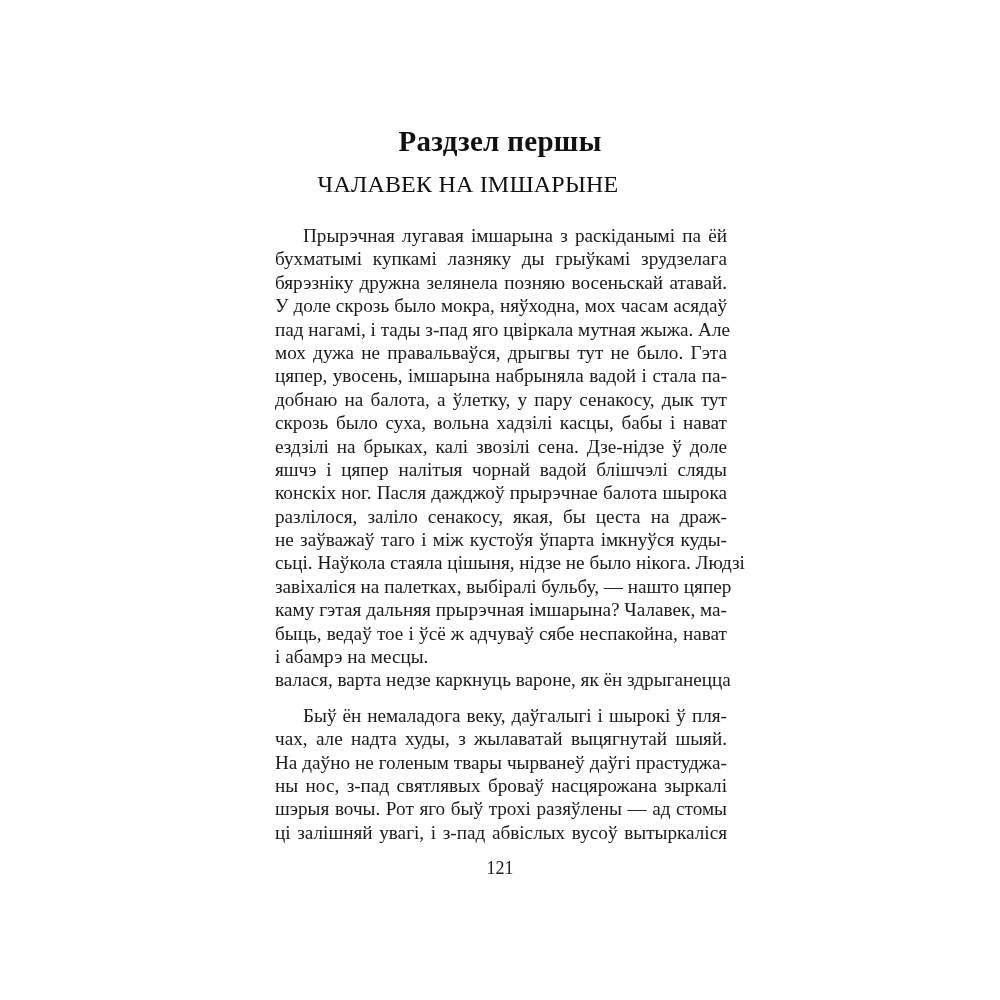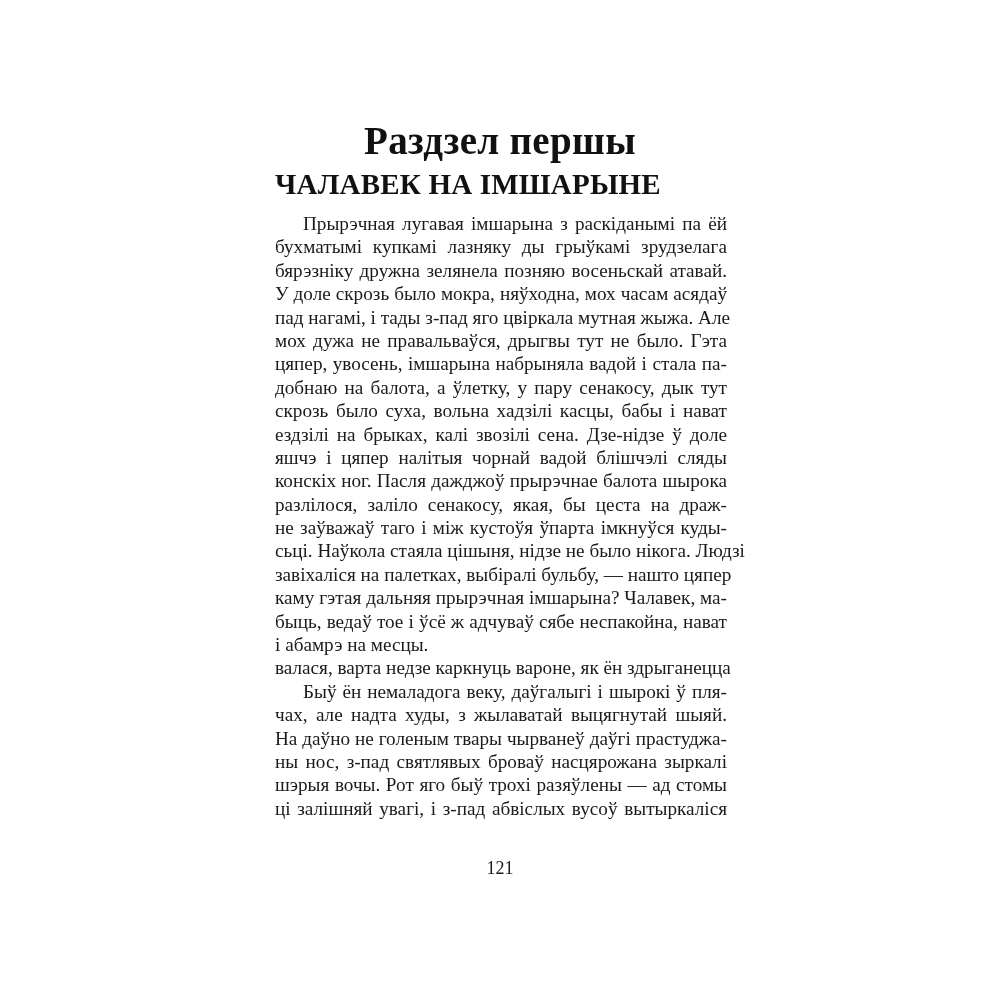--- a/index.html
+++ b/index.html
@@ -21,33 +21,33 @@
       width: 1000px; height: 1000px;
       background: #ffffff;
     }
     .section-title {
       position: absolute;
       left: 0; width: 1000px;
       top: 124px;
       text-align: center;
       font-family: "Liberation Serif", serif;
       font-weight: bold;
-      font-size: 39px;
+      font-size: 29px;
       line-height: 34px;
       color: #111;
       letter-spacing: 0.3px;
     }
     .chapter-title {
       position: absolute;
       left: 0; width: 936px;
       top: 167px;
       text-align: center;
       font-family: "Liberation Serif", serif;
-      font-weight: bold;
-      font-size: 29px;
+      font-weight: normal;
+      font-size: 24px;
       line-height: 34px;
       color: #111;
       letter-spacing: 0.2px;
     }
     .body-text {
       position: absolute;
       left: 275px;
       top: 212px;
       width: 452px;
     }
@@ -61,20 +61,21 @@
       text-align: justify;
       text-align-last: justify;
       white-space: nowrap;
       overflow: visible;
     }
     .line.last {
       text-align-last: left;
     }
     .line.indent {
       padding-left: 28px;
+      margin-top: 12px;
     }
     .page-number {
       position: absolute;
       left: 0; width: 1000px;
       top: 858px;
       text-align: center;
       font-family: "Liberation Serif", serif;
       font-size: 18px;
       color: #1a1a1a;
     }

